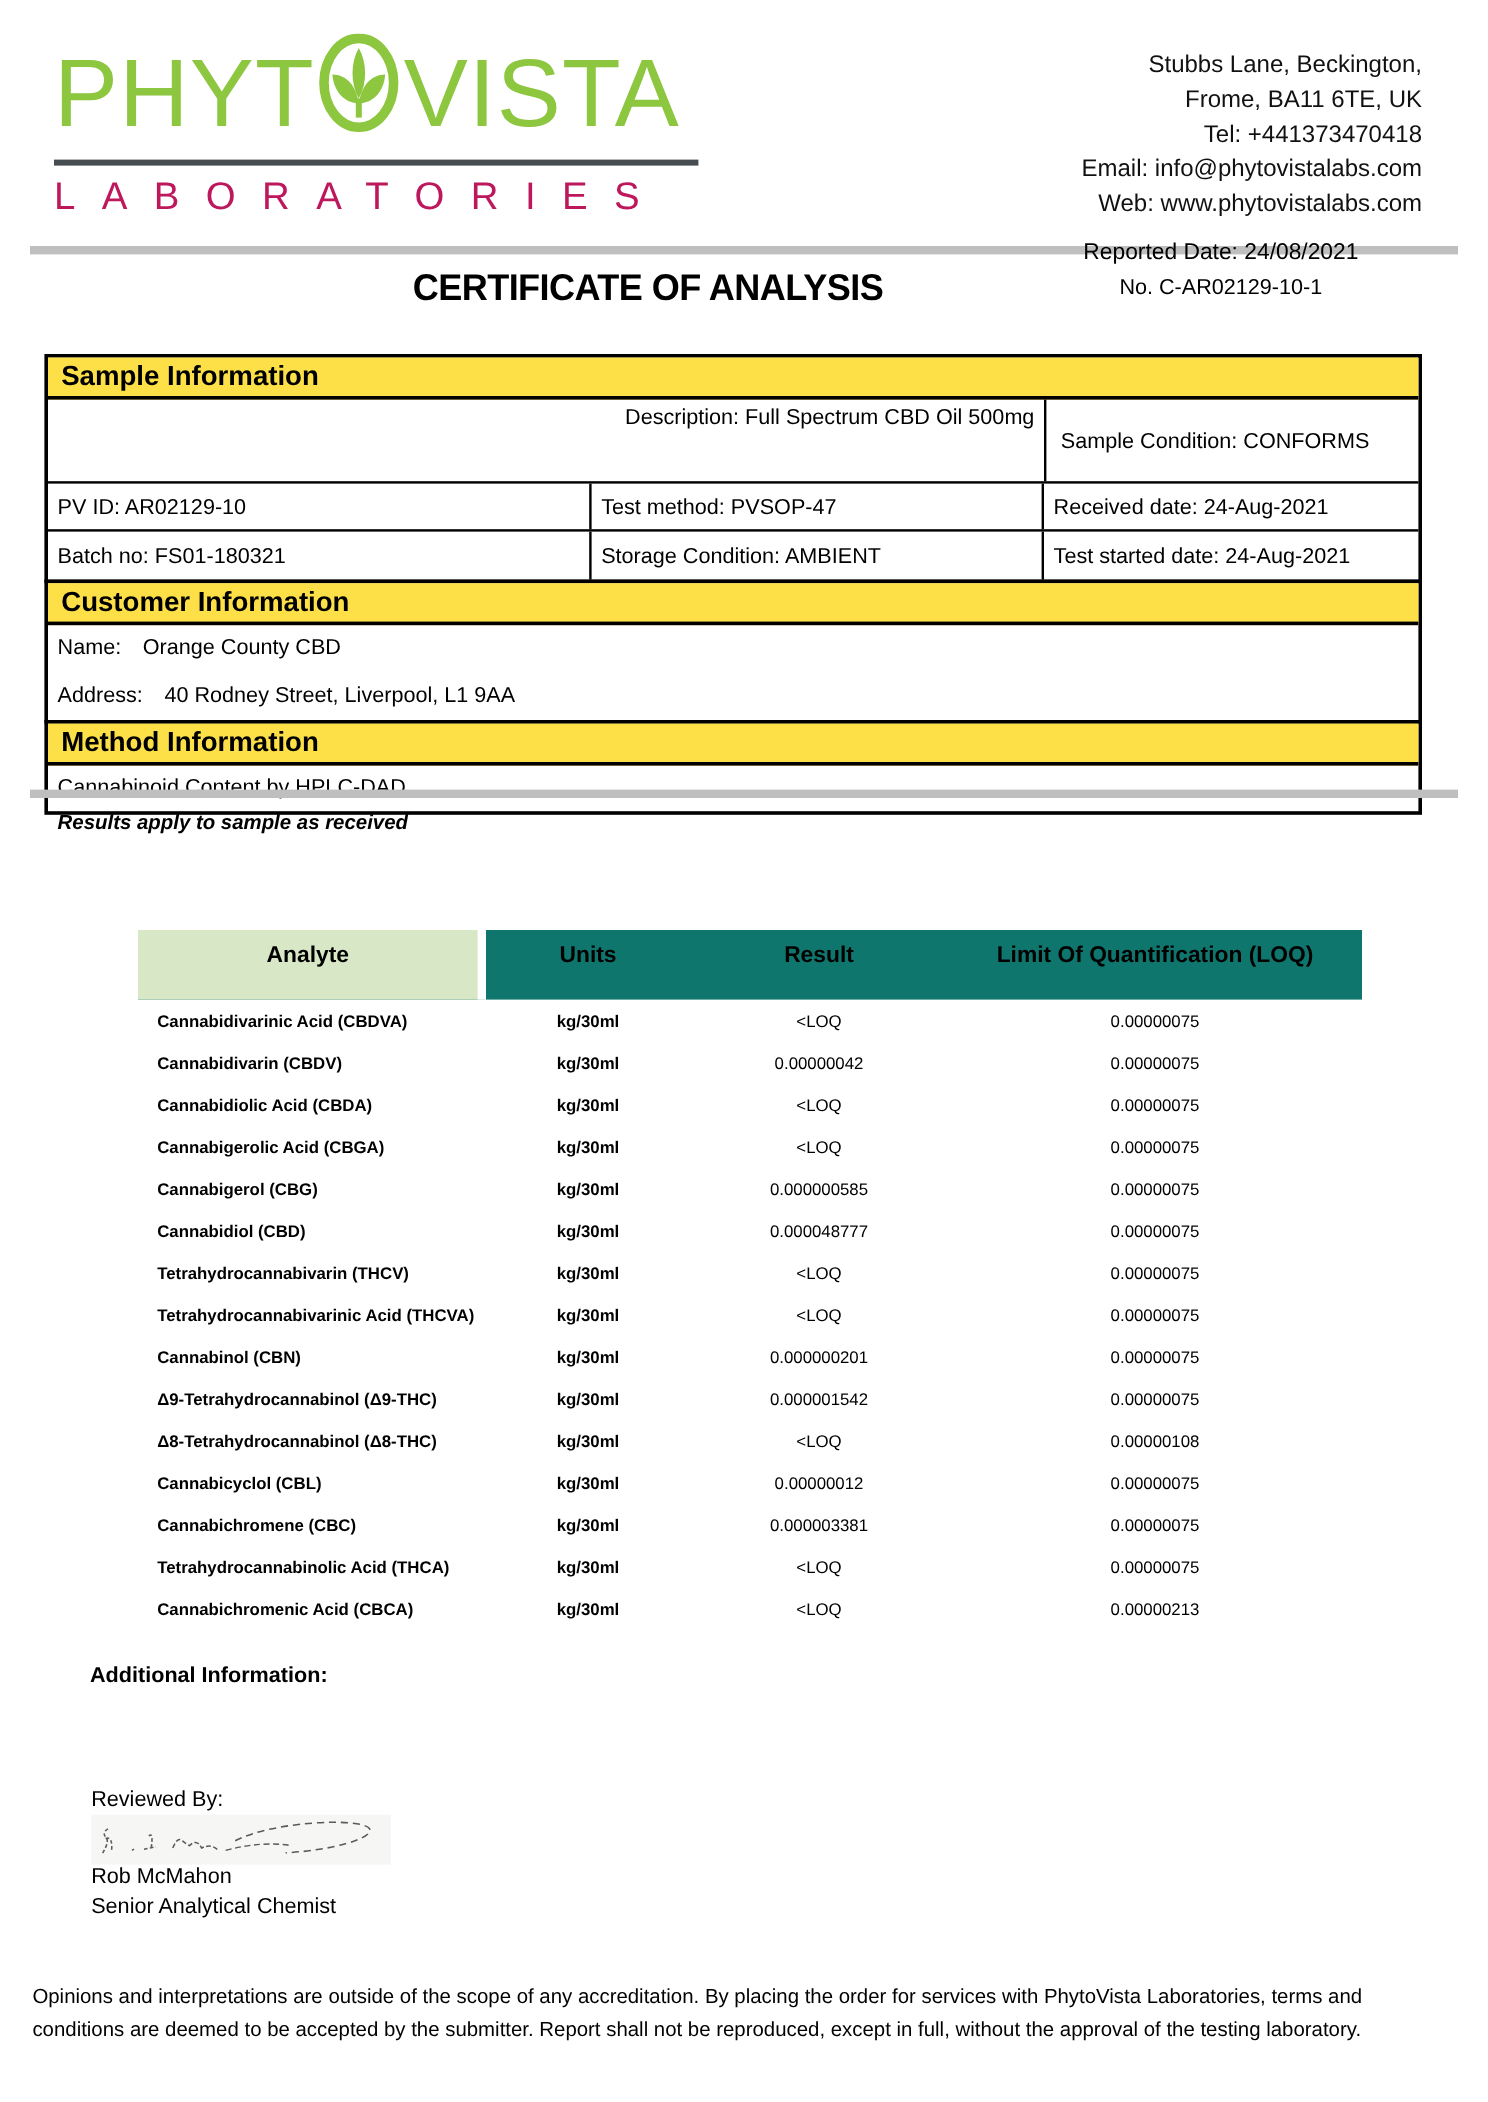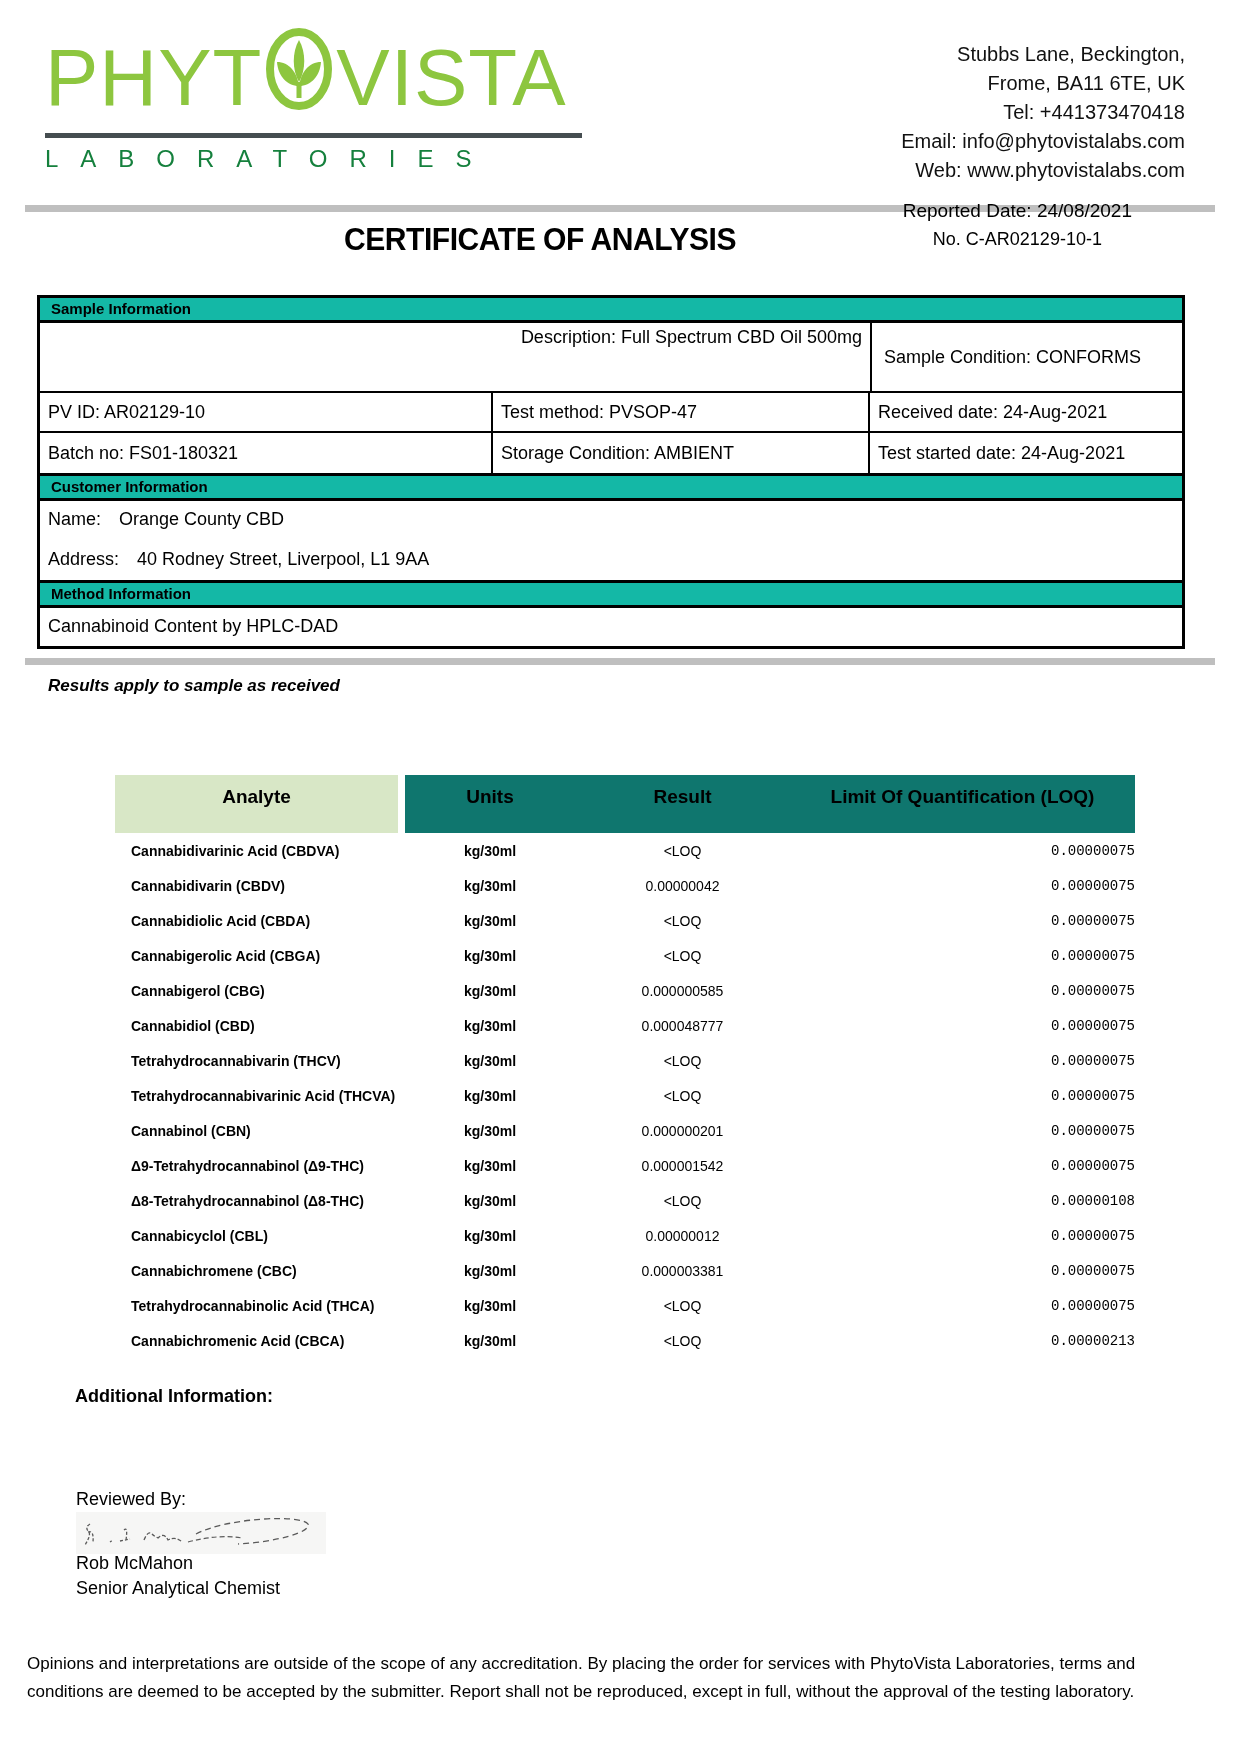--- a/index.html
+++ b/index.html
@@ -5,36 +5,36 @@
   html,body{margin:0;padding:0;background:#fff;}
   .page{
     position:relative;width:1240px;height:1752px;background:#ffffff;
     font-family:"Liberation Sans", sans-serif;color:#000;overflow:hidden;
   }
   
   .logo-block{position:absolute;left:45px;top:28px;width:540px;}
   .brand-line{display:flex;align-items:center;color:#8dc63f;font-size:80px;font-weight:400;line-height:1;letter-spacing:1px;}
   .brand-line .leaf{margin:0 3px 4px 3px;}
   .brand-rule{height:5px;background:#454d50;margin-top:6px;width:537px;}
-  .brand-sub{margin-top:7px;font-size:24px;color:#15803d;letter-spacing:22px;white-space:nowrap;}
+  .brand-sub{margin-top:7px;font-size:32px;color:#be185d;letter-spacing:22px;white-space:nowrap;}
   .contact-block{position:absolute;right:55px;top:40px;text-align:right;font-size:20px;line-height:29px;color:#111;}
   
   .rule-gray{position:absolute;left:25px;width:1190px;height:7px;background:#bfbfbf;}
   .rule-gray.r1{top:205px;}
   .rule-gray.r2{top:658px;}
   .coa-title{position:absolute;left:320px;top:222px;width:440px;text-align:center;
              font-size:31px;font-weight:bold;letter-spacing:-0.5px;transform:scaleX(.97);}
   .report-meta{position:absolute;right:108px;top:200px;text-align:center;}
   .report-meta .line1{font-size:19px;}
   .report-meta .line2{font-size:18px;margin-top:7px;}
   
   .sections{position:absolute;left:37px;top:295px;width:1148px;}
   .sec{border:3px solid #000;margin-top:-3px;}
   .sec:first-child{margin-top:0;}
-  .sec-bar{background:#14b8a6;border-bottom:3px solid #000;font-weight:bold;font-size:15px;padding:2px 0 3px 11px;}
+  .sec-bar{background:#fde047;border-bottom:3px solid #000;font-weight:bold;font-size:23px;padding:2px 0 3px 11px;}
   .flexrow{display:flex;}
   .cell{box-sizing:border-box;padding:4px 8px;font-size:18px;}
   .desc-row{height:68px;text-align:right;}
   .desc-cell{width:832px;border-right:2px solid #000;}
   .cond-cell{flex:1;display:flex;align-items:center;padding-left:12px;}
   .inf-row{height:38px;border-top:2px solid #000;align-items:center;}
   .inf-c1{width:453px;border-right:2px solid #000;display:flex;align-items:center;height:100%;}
   .inf-c2{width:377px;border-right:2px solid #000;display:flex;align-items:center;height:100%;}
   .inf-c3{flex:1;display:flex;align-items:center;height:100%;}
   .cust-box{padding:8px 8px 10px 8px;font-size:18px;}
@@ -47,21 +47,21 @@
   
   .rtable{position:absolute;left:115px;top:775px;width:1020px;}
   .rgrid{display:grid;grid-template-columns:290px 170px 215px 345px;}
   .rhead{background:#0f766e;height:58px;font-weight:bold;font-size:19px;}
   .rhead > div{padding-top:11px;text-align:center;}
   .rhead .hc-analyte{border-right:7px solid #fff;background:#d8e7c6;}
   .rrow{height:35px;align-items:center;font-size:14px;}
   .rrow .c-analyte{font-weight:bold;text-align:left;padding-left:16px;}
   .rrow .c-units{font-weight:bold;text-align:center;}
   .rrow .c-result{text-align:center;}
-  .rrow .c-loq{text-align:right;font-family:Liberation Mono, monospace;}
+  .rrow .c-loq{text-align:center;}
   
   .addl-label{position:absolute;left:75px;top:1386px;font-size:18px;font-weight:bold;}
   .reviewed-label{position:absolute;left:76px;top:1489px;font-size:18px;}
   .signature{position:absolute;left:76px;top:1512px;}
   .sig-name{position:absolute;left:76px;top:1553px;font-size:18px;}
   .sig-title{position:absolute;left:76px;top:1578px;font-size:18px;}
   .footer-text{position:absolute;left:27px;top:1650px;width:1186px;font-size:17px;line-height:28px;}
 </style>
 </head>
 <body>

